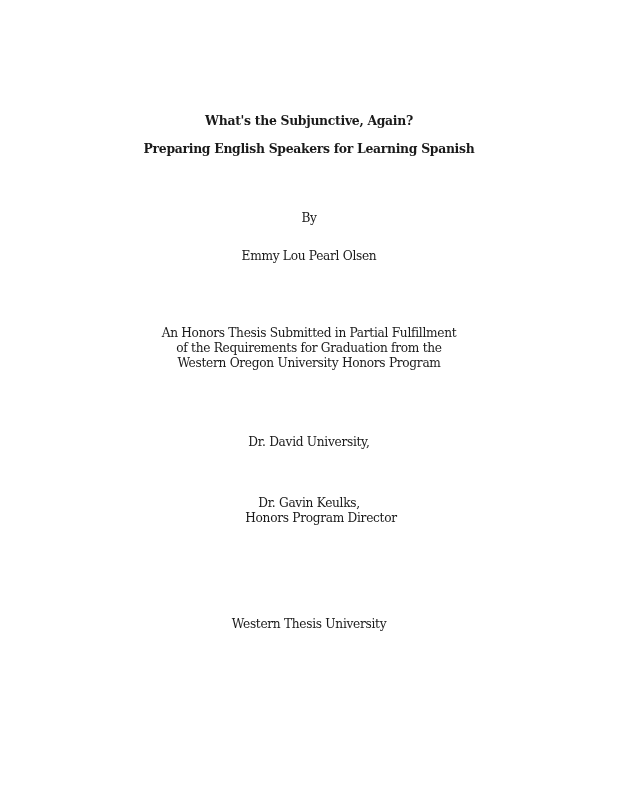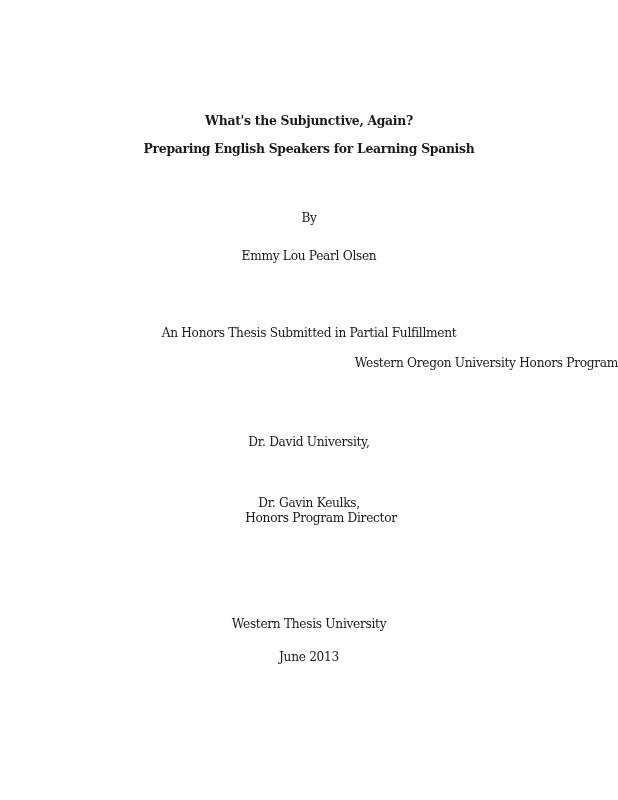--- a/index.html
+++ b/index.html
@@ -14,22 +14,22 @@
 <body>
 
 <div class="page">
   <div class="line bold t-condensed" style="top:113px;">What's the Subjunctive, Again?</div>
   <div class="line bold t-condensed" style="top:141px;">Preparing English Speakers for Learning Spanish</div>
 
   <div class="line t-condensed" style="top:211px;">By</div>
   <div class="line t-condensed" style="top:249px;">Emmy Lou Pearl Olsen</div>
 
   <div class="line t-condensed" style="top:326px;">An Honors Thesis Submitted in Partial Fulfillment</div>
-  <div class="line t-condensed" style="top:356px;text-align:right;">Western Oregon University Honors Program</div>
+  <div class="line t-condensed" style="top:341px;">of the Requirements for Graduation from the</div>
+  <div class="line t-condensed" style="top:356px;">Western Oregon University Honors Program</div>
 
   <div class="line t-condensed" style="top:435px;">Dr. David University,</div>
 
   <div class="line t-condensed" style="top:496px;">Dr. Gavin Keulks,</div>
   <div class="line t-condensed" style="top:511px;padding-left:12px;">Honors Program Director</div>
 
   <div class="line t-condensed" style="top:617px;">Western Thesis University</div>
-  <div class="line t-condensed" style="top:650px;">June 2013</div>
 </div>
 
 </body></html>

